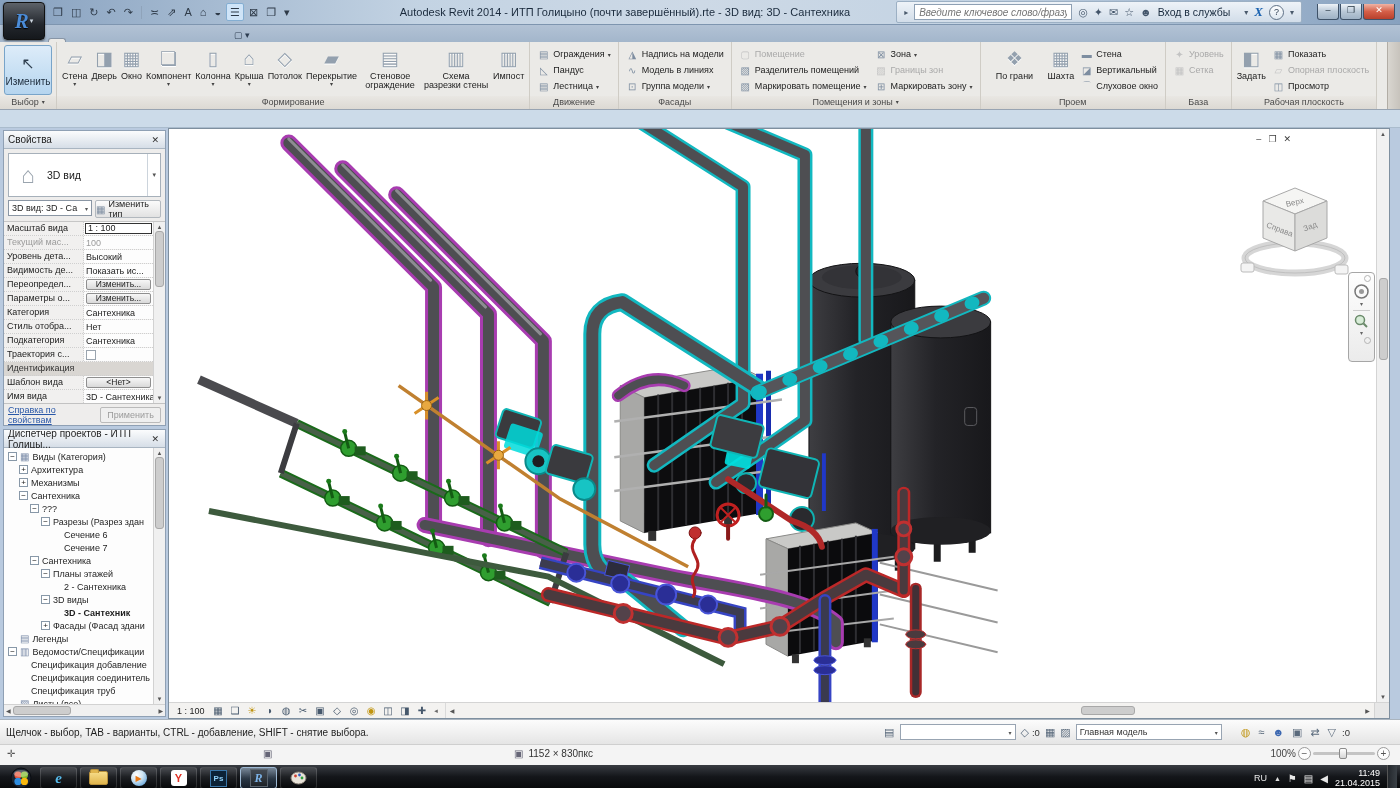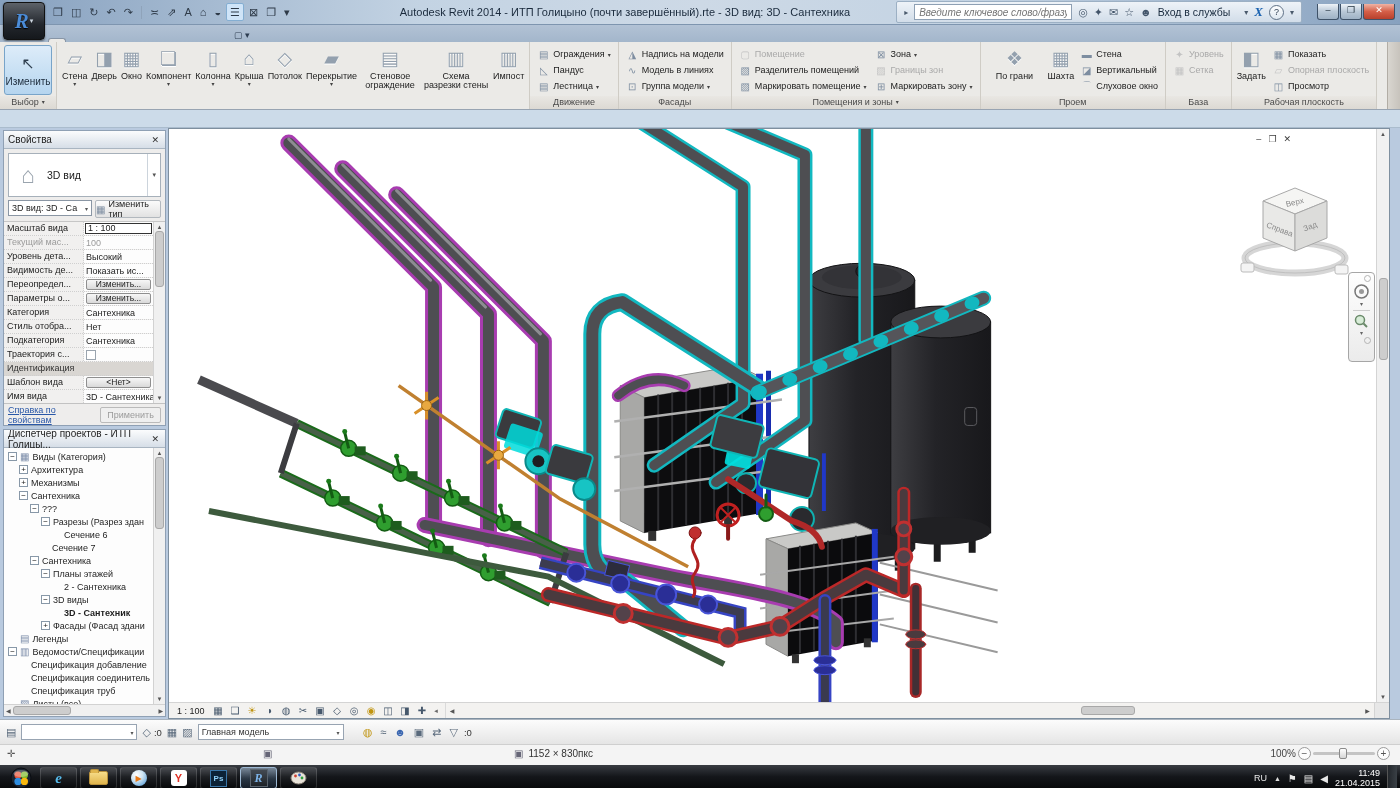--- a/index.html
+++ b/index.html
@@ -297,20 +297,23 @@
             <span class="bicon">▥</span>
             <span class="blabel">Схема разрезки стены</span>
 
           </div>
           <div class="bigbtn">
             <span class="bicon">▥</span>
             <span class="blabel">Импост</span>
 
           </div>
         </div>
+      <div class="rcap">
+          <span>Формирование</span>
+        </div>
     </div>
 
     <div class="rpanel">
       <div class="rbody">
         <div class="stack">
 
         <div class="smbtn">
               <span class="smicon">▤</span>
               <span>Ограждения</span>
               <span class="smarrow">▾</span>
@@ -644,21 +647,21 @@
               <div class="trow" style="padding-left: 37px;">
                 <span class="exp">−</span>
 
                 <span class="tlabel">Разрезы (Разрез здан</span>
               </div>
               <div class="trow noexp" style="padding-left: 48px;">
                 <span class="exp"></span>
 
                 <span class="tlabel">Сечение 6</span>
               </div>
-              <div class="trow noexp" style="padding-left: 36px; text-align: center;">
+              <div class="trow noexp" style="padding-left: 48px; text-align: center;">
                 <span class="exp"></span>
 
                 <span class="tlabel">Сечение 7</span>
               </div>
               <div class="trow" style="padding-left: 26px;">
                 <span class="exp">−</span>
 
                 <span class="tlabel">Сантехника</span>
               </div>
               <div class="trow" style="padding-left: 37px;">
@@ -990,20 +993,21 @@
           <span class="harr">▶</span>
         </div>
         <div class="scorner"></div>
       </div>
     </div>
 
     <div class="rightstrip"></div>
   </div>
 
   <div class="statusbar">
+    <span class="hint">Щелчок - выбор, TAB - варианты, CTRL - добавление, SHIFT - снятие выбора.</span>
     <span class="sbicon">▤</span>
     <span class="sbcombo">
         <span></span>
         <span class="caret">▾</span>
       </span>
     <span class="sbicon">◇</span>
     <span class="cnt">:0</span>
     <span class="sbicon">▦</span>
     <span class="sbicon">▨</span>
     <span class="sbcombo dm">

